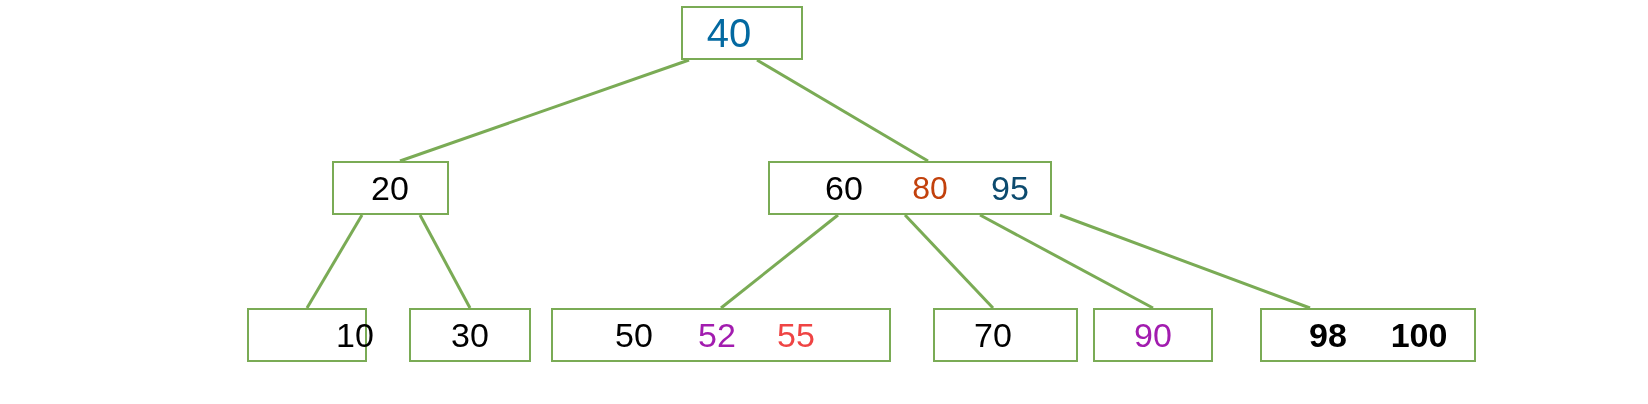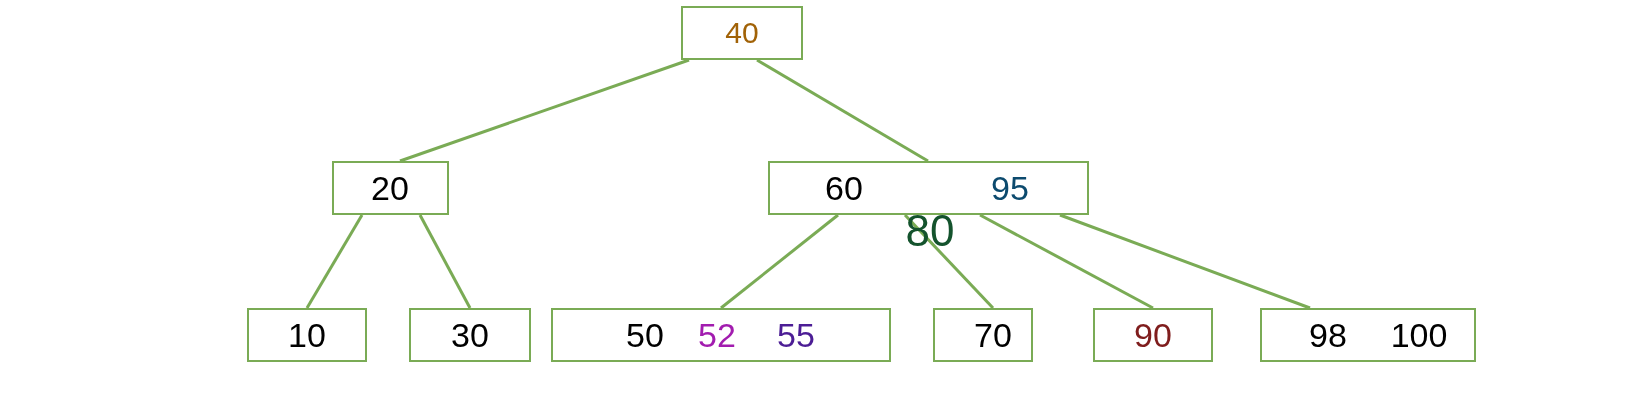--- a/index.html
+++ b/index.html
@@ -61,62 +61,62 @@
       <line x1="362" y1="215" x2="307" y2="308" stroke="#7aab55" stroke-width="3" stroke-linecap="butt"></line>
       <line x1="420" y1="215" x2="470" y2="308" stroke="#7aab55" stroke-width="3" stroke-linecap="butt"></line>
       <line x1="838" y1="215" x2="721" y2="308" stroke="#7aab55" stroke-width="3" stroke-linecap="butt"></line>
       <line x1="905" y1="215" x2="993" y2="308" stroke="#7aab55" stroke-width="3" stroke-linecap="butt"></line>
       <line x1="980" y1="215" x2="1153" y2="308" stroke="#7aab55" stroke-width="3" stroke-linecap="butt"></line>
       <line x1="1060" y1="215" x2="1310" y2="308" stroke="#7aab55" stroke-width="3" stroke-linecap="butt"></line>
     </svg>
   <div id="node-layer">
       <div class="node" style="left: 681px; top: 6px; width: 122px; height: 54px; border: 2px solid rgb(122, 171, 85); background: rgb(255, 255, 255);">
         <div class="node-keys" style="position: relative;">
-          <span class="key-cell" style="position: absolute; left: 59px; top: 50%; transform: translate(-50%, -50%); color: #a16207; font-size: 30px;">40</span>
+          <span class="key-cell" style="position: absolute; left: 46px; top: 50%; transform: translate(-50%, -50%); color: #0369a1; font-size: 40px;">40</span>
         </div>
       </div>
       <div class="node" style="left: 332px; top: 161px; width: 117px; height: 54px; border: 2px solid rgb(122, 171, 85); background: rgb(255, 255, 255); justify-content: flex-end;">
         <div class="node-keys" style="position: relative;">
           <span class="key-cell" style="position: absolute; left: 56px; top: 50%; transform: translate(-50%, -50%); color: rgb(0, 0, 0); font-size: 34px;">20</span>
         </div>
       </div>
-      <div class="node" style="left: 768px; top: 161px; width: 321px; height: 54px; border: 2px solid rgb(122, 171, 85); background: rgb(255, 255, 255);">
+      <div class="node" style="left: 768px; top: 161px; width: 284px; height: 54px; border: 2px solid rgb(122, 171, 85); background: rgb(255, 255, 255);">
         <div class="node-keys" style="position: relative;">
           <span class="key-cell" style="position: absolute; left: 74px; top: 50%; transform: translate(-50%, -50%); color: rgb(0, 0, 0); font-size: 34px;">60</span>
-          <span class="key-cell" style="position: absolute; left: 160px; top: 50%; transform: translate(-50%, -50%); color: #14532d; font-size: 44px; margin-top: 43px;">80</span>
+          <span class="key-cell" style="position: absolute; left: 160px; top: 50%; transform: translate(-50%, -50%); color: #c2410c; font-size: 32px;">80</span>
           <span class="key-cell" style="position: absolute; left: 240px; top: 50%; transform: translate(-50%, -50%); color: #0c4a6e; font-size: 34px;">95</span>
         </div>
       </div>
-      <div class="node" style="left: 247px; top: 308px; width: 120px; height: 54px; border: 2px solid rgb(122, 171, 85); background: rgb(255, 255, 255);">
+      <div class="node" style="left: 247px; top: 308px; width: 120px; height: 54px; border: 2px solid rgb(122, 171, 85); background: rgb(255, 255, 255); padding-left: 48px;">
         <div class="node-keys" style="position: relative;">
           <span class="key-cell" style="position: absolute; left: 58px; top: 50%; transform: translate(-50%, -50%); color: rgb(0, 0, 0); font-size: 34px;">10</span>
         </div>
       </div>
       <div class="node" style="left: 409px; top: 308px; width: 122px; height: 54px; border: 2px solid rgb(122, 171, 85); background: rgb(255, 255, 255);">
         <div class="node-keys" style="position: relative; padding-left: 8px;">
           <span class="key-cell" style="position: absolute; left: 59px; top: 50%; transform: translate(-50%, -50%); color: rgb(0, 0, 0); font-size: 34px;">30</span>
         </div>
       </div>
       <div class="node" style="left: 551px; top: 308px; width: 340px; height: 54px; border: 2px solid rgb(122, 171, 85); background: rgb(255, 255, 255);">
         <div class="node-keys" style="position: relative;">
-          <span class="key-cell" style="position: absolute; left: 92px; top: 50%; transform: translate(-50%, -50%); color: rgb(0, 0, 0); font-size: 34px;">50</span>
+          <span class="key-cell" style="position: absolute; left: 81px; top: 50%; transform: translate(-50%, -50%); color: rgb(0, 0, 0); font-size: 34px;">50</span>
           <span class="key-cell" style="position: absolute; left: 164px; top: 50%; transform: translate(-50%, -50%); color: #a21caf; font-size: 34px;">52</span>
-          <span class="key-cell" style="position: absolute; left: 243px; top: 50%; transform: translate(-50%, -50%); color: #4c1d95; font-size: 34px;">55</span>
+          <span class="key-cell" style="position: absolute; left: 243px; top: 50%; transform: translate(-50%, -50%); color: #ef4444; font-size: 34px;">55</span>
         </div>
       </div>
-      <div class="node" style="left: 933px; top: 308px; width: 100px; height: 54px; border: 2px solid rgb(122, 171, 85); background: rgb(255, 255, 255);">
+      <div class="node" style="left: 933px; top: 308px; width: 145px; height: 54px; border: 2px solid rgb(122, 171, 85); background: rgb(255, 255, 255);">
         <div class="node-keys" style="position: relative;">
           <span class="key-cell" style="position: absolute; left: 58px; top: 50%; transform: translate(-50%, -50%); color: rgb(0, 0, 0); font-size: 34px;">70</span>
         </div>
       </div>
       <div class="node" style="left: 1093px; top: 308px; width: 120px; height: 54px; border: 2px solid rgb(122, 171, 85); background: rgb(255, 255, 255);">
         <div class="node-keys" style="position: relative;">
-          <span class="key-cell" style="position: absolute; left: 58px; top: 50%; transform: translate(-50%, -50%); color: #7f1d1d; font-size: 34px;">90</span>
+          <span class="key-cell" style="position: absolute; left: 58px; top: 50%; transform: translate(-50%, -50%); color: #a21caf; font-size: 34px;">90</span>
         </div>
       </div>
       <div class="node" style="left: 1260px; top: 308px; width: 216px; height: 54px; border: 2px solid rgb(122, 171, 85); background: rgb(255, 255, 255);">
-        <div class="node-keys" style="position: relative;">
+        <div class="node-keys" style="position: relative; font-weight: bold;">
           <span class="key-cell" style="position: absolute; left: 66px; top: 50%; transform: translate(-50%, -50%); color: rgb(0, 0, 0); font-size: 34px;">98</span>
           <span class="key-cell" style="position: absolute; left: 157px; top: 50%; transform: translate(-50%, -50%); color: rgb(0, 0, 0); font-size: 34px; text-align: center;">100</span>
         </div>
       </div>
     </div>
 </div>
 
 </body></html>

